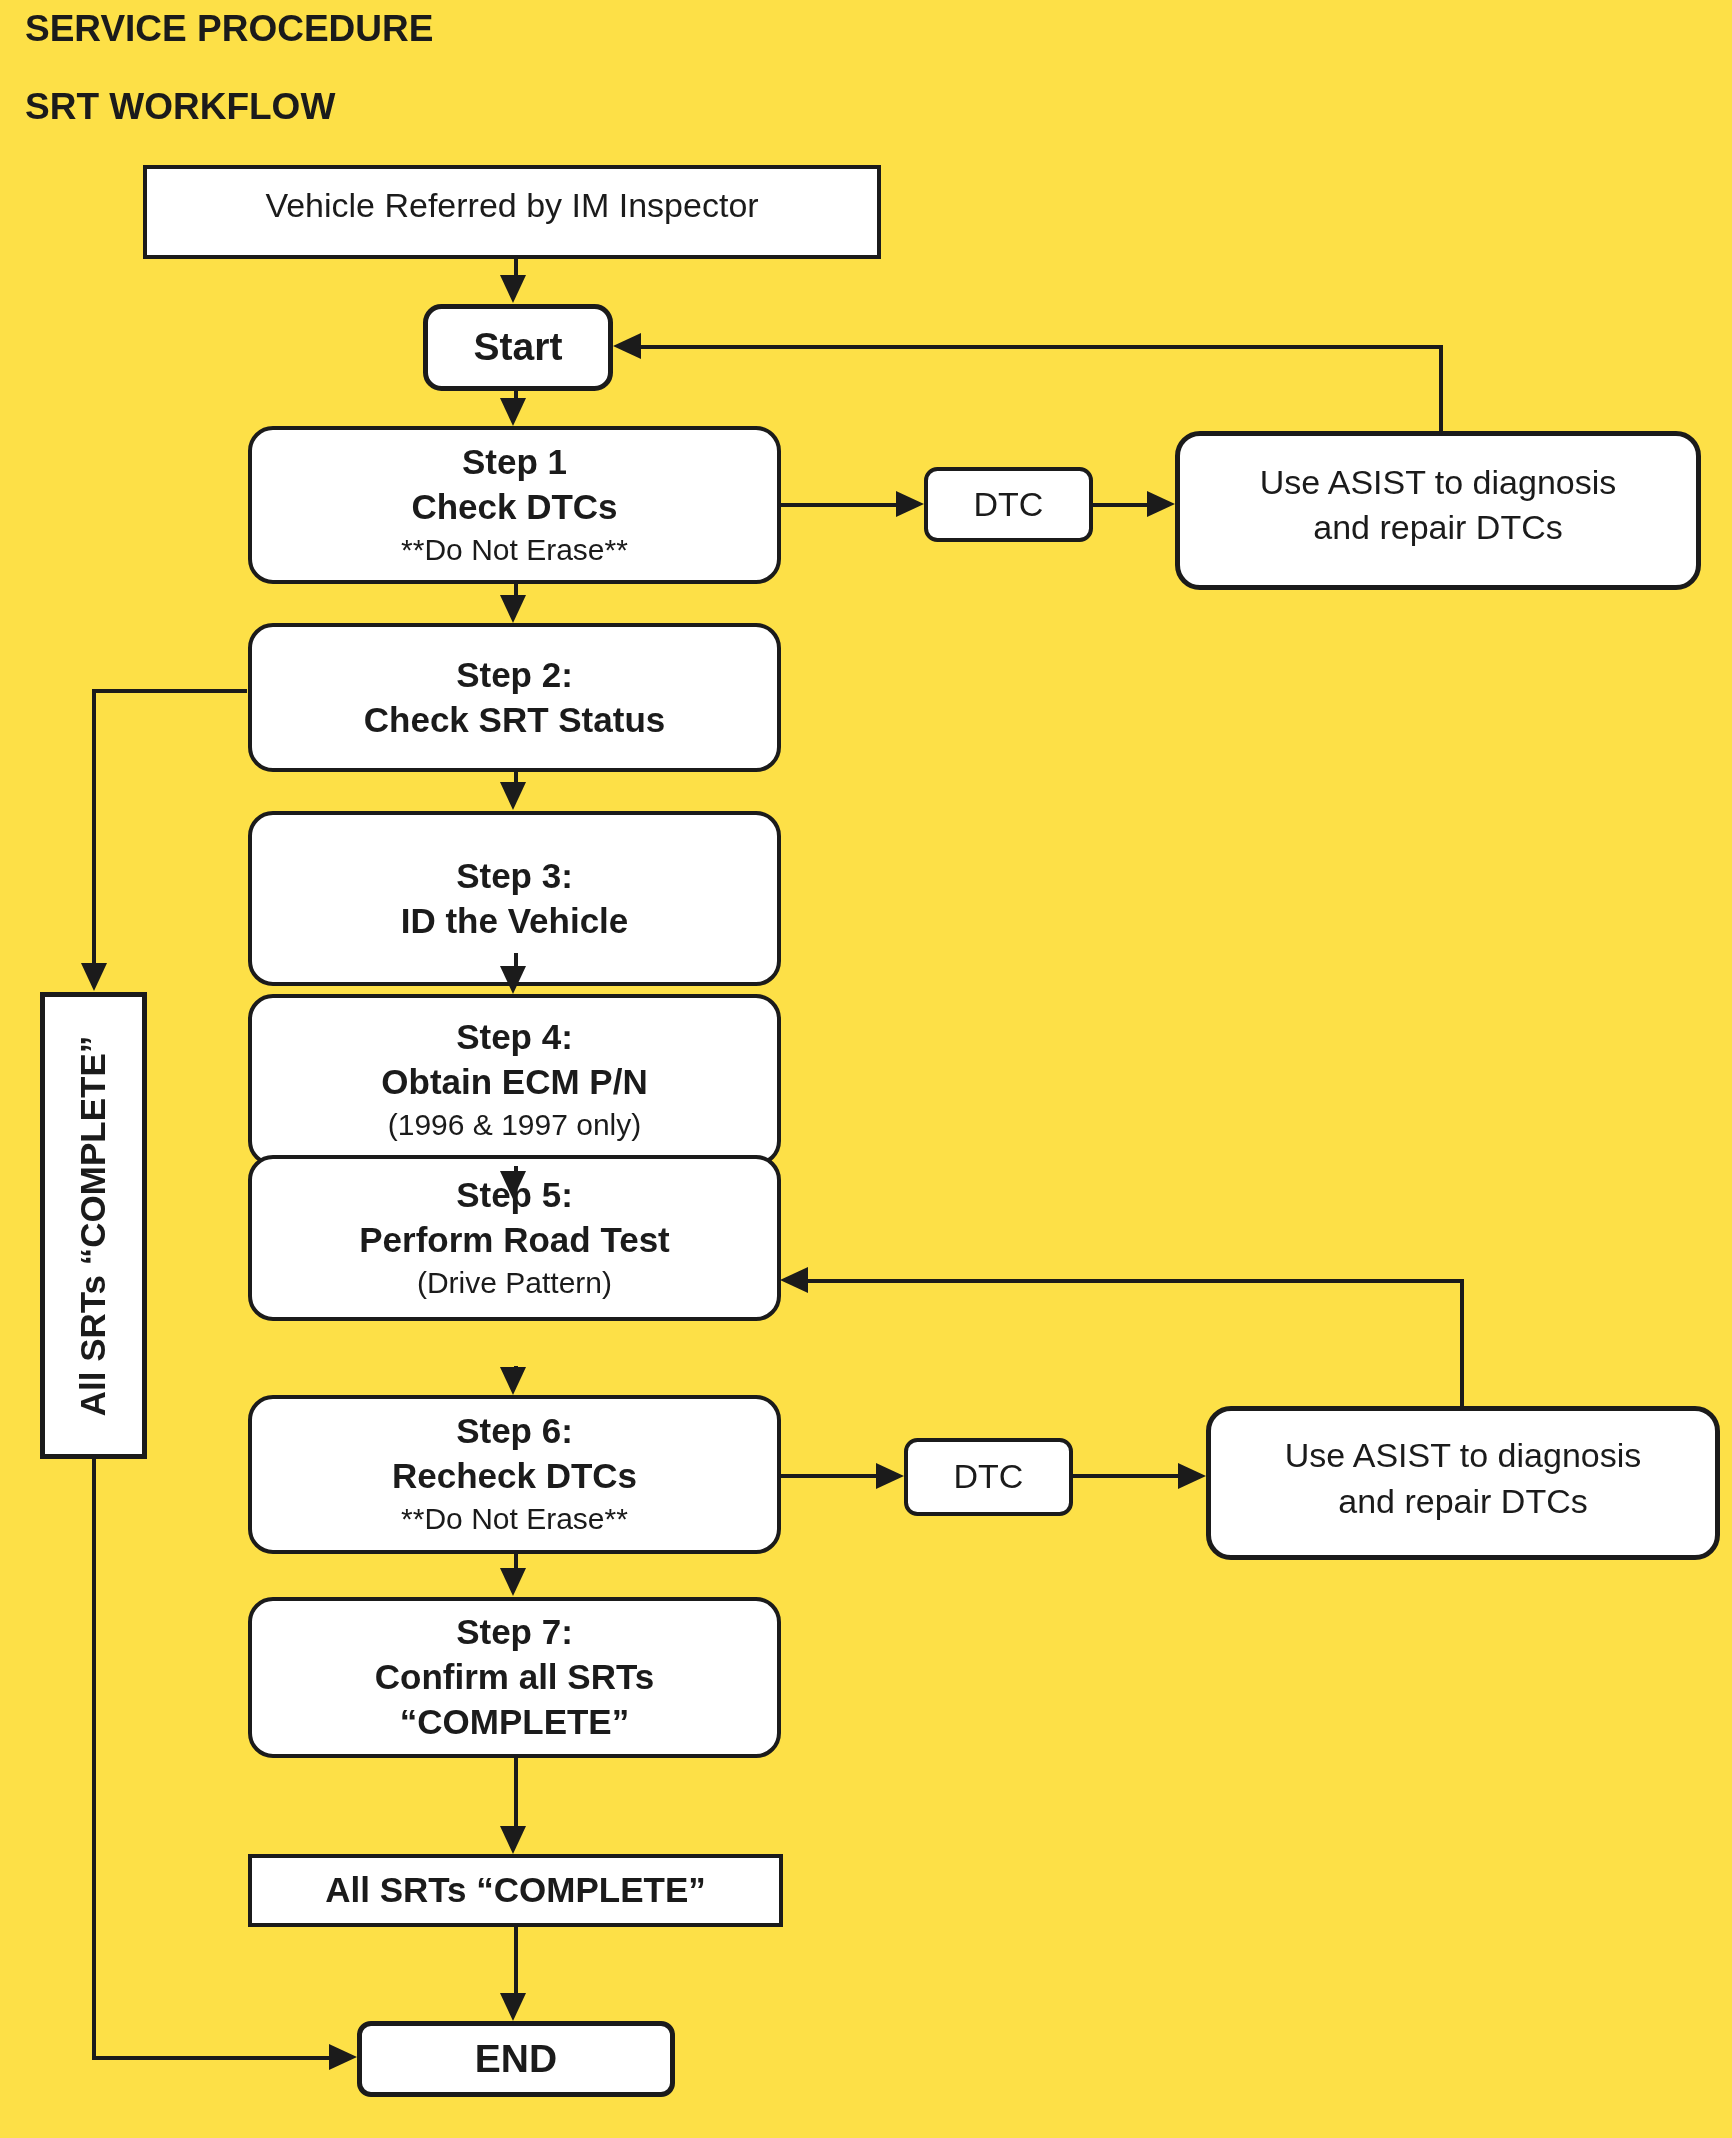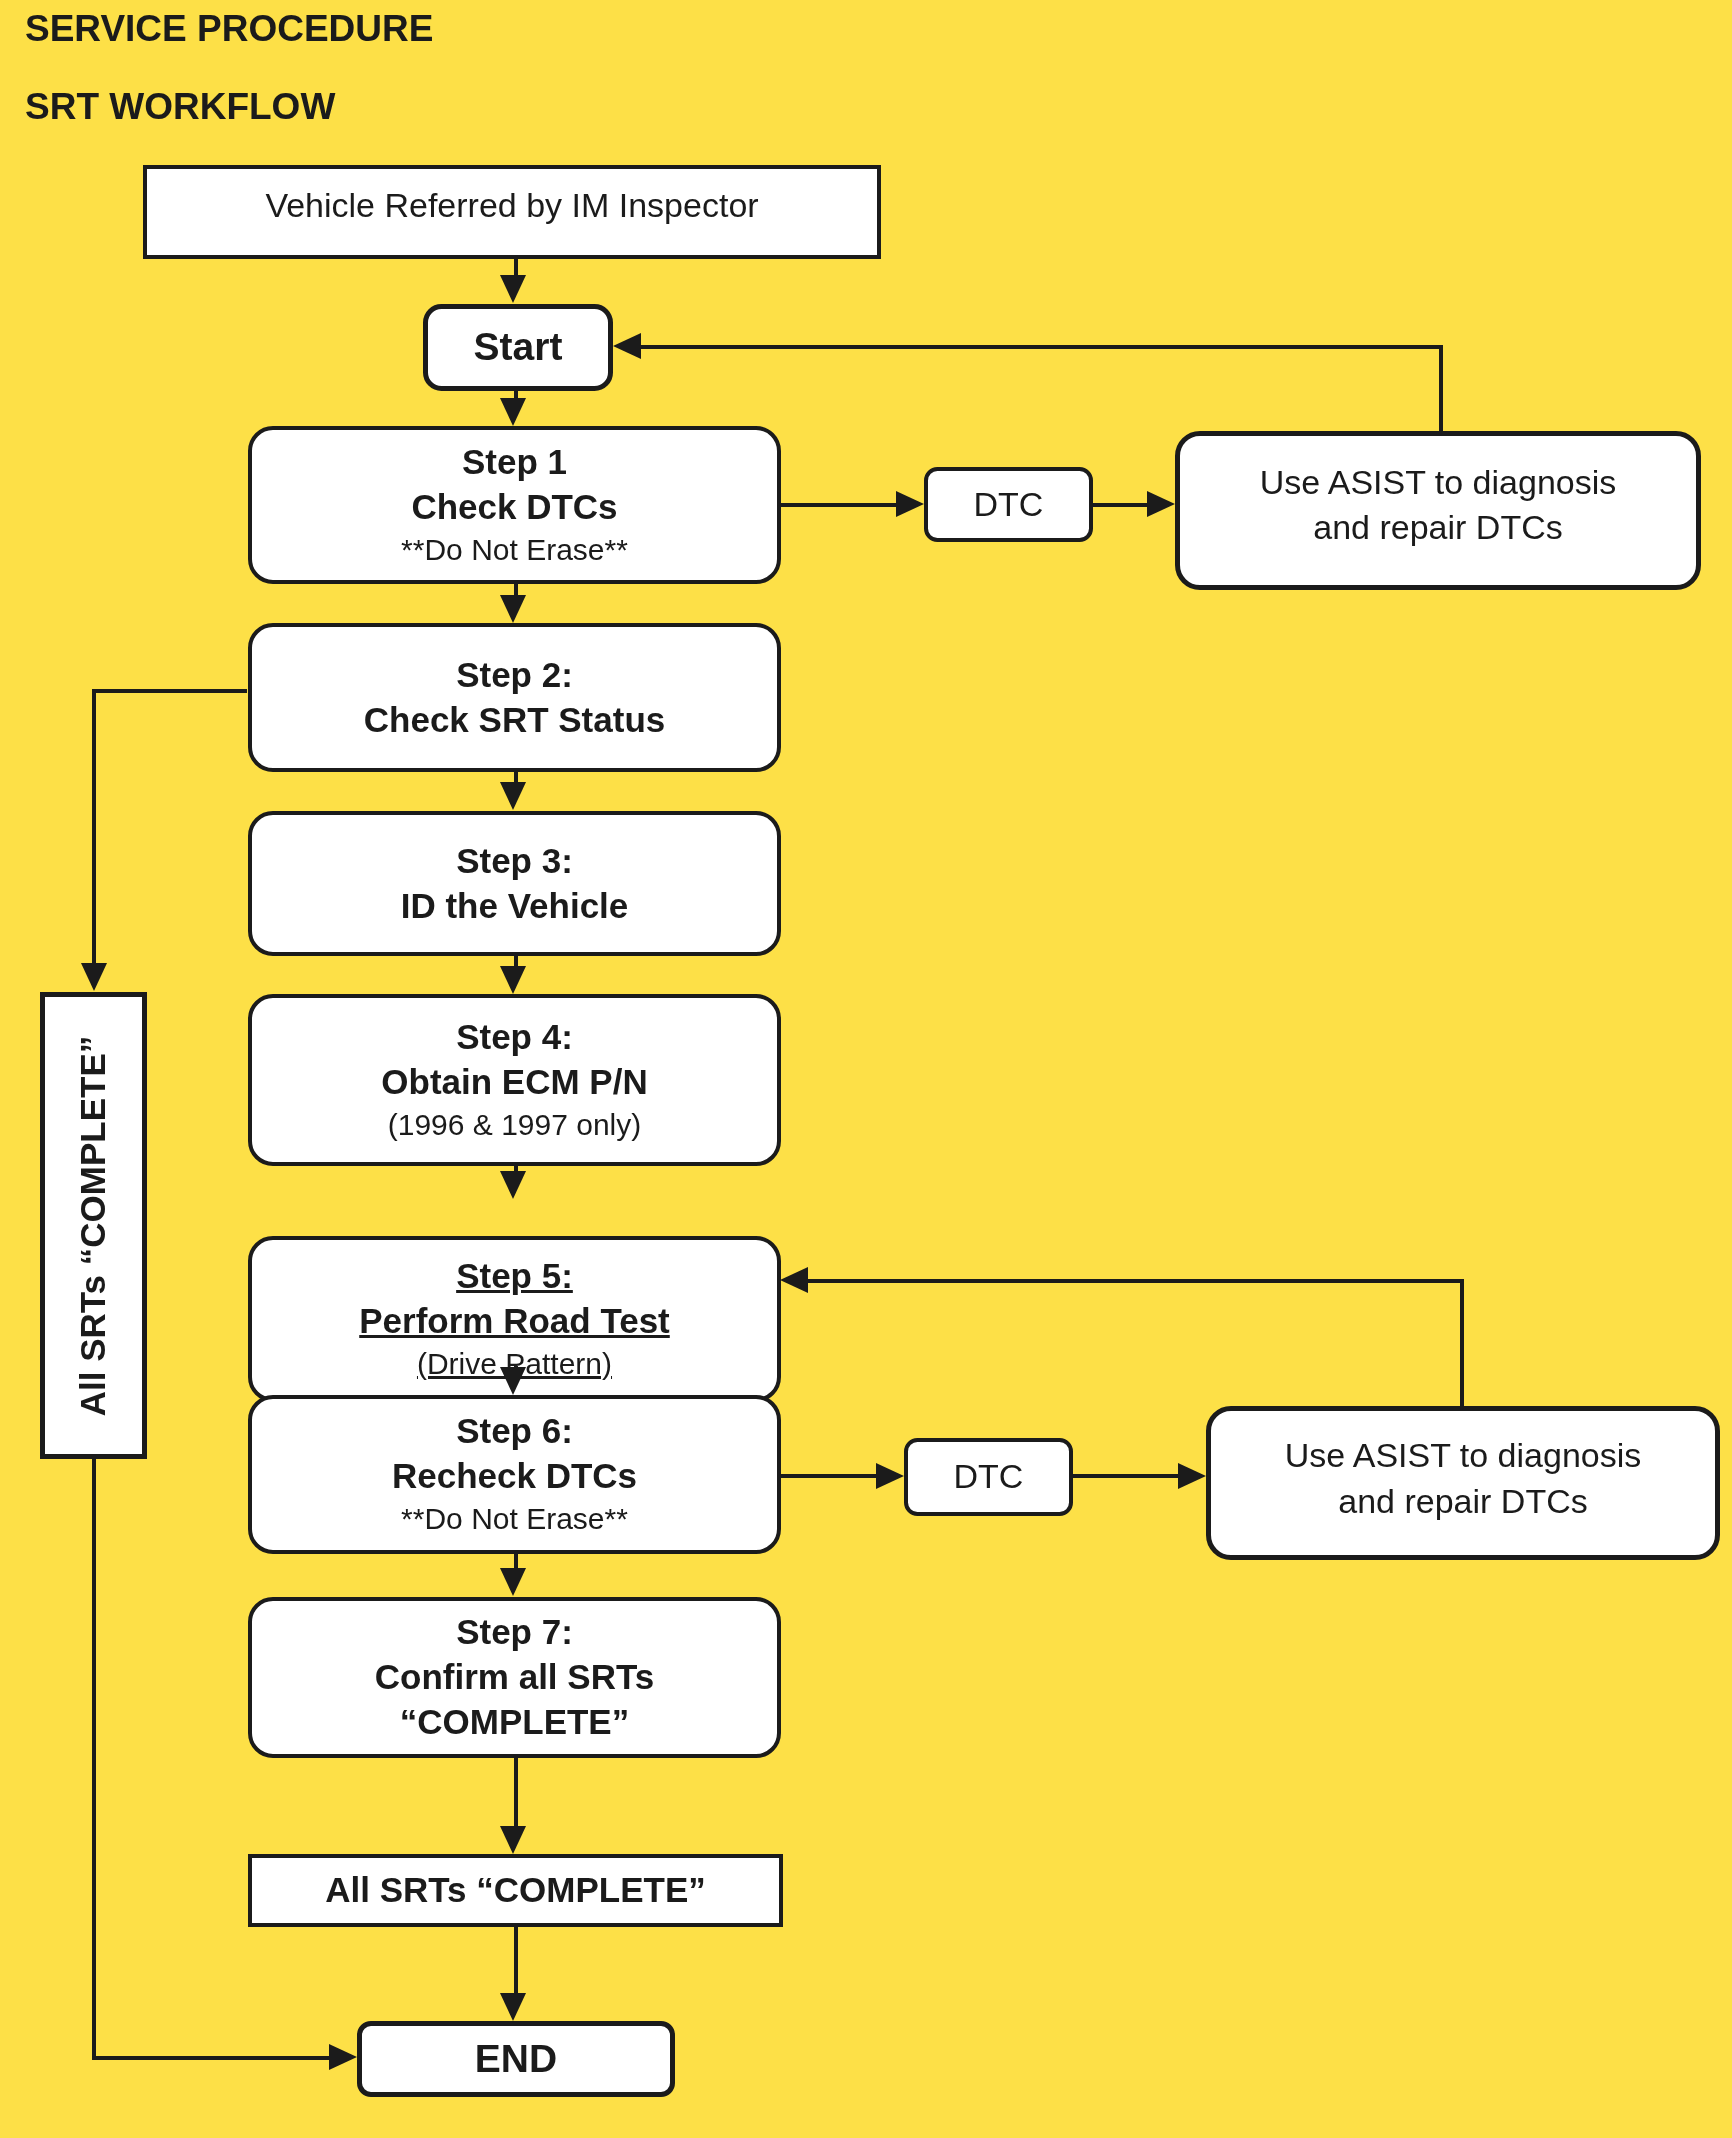--- a/index.html
+++ b/index.html
@@ -57,32 +57,32 @@
   <div class="box round" style="left:1175px;top:431px;width:526px;height:159px;border-width:5px;justify-content:flex-start;padding-top:23.5px;">
     <div class="b-plain">Use ASIST to diagnosis</div>
     <div class="b-plain">and repair DTCs</div>
   </div>
 
   <div class="box round" style="left:248px;top:623px;width:533px;height:149px;">
     <div class="b-main">Step 2:</div>
     <div class="b-main">Check SRT Status</div>
   </div>
 
-  <div class="box round" style="left:248px;top:811px;width:533px;height:145px;">
+  <div class="box round" style="left:248px;top:811px;width:533px;height:175px;">
     <div class="b-main">Step 3:</div>
     <div class="b-main">ID the Vehicle</div>
   </div>
 
   <div class="box round" style="left:248px;top:994px;width:533px;height:172px;">
     <div class="b-main">Step 4:</div>
     <div class="b-main">Obtain ECM P/N</div>
     <div class="b-note">(1996 &amp; 1997 only)</div>
   </div>
 
-  <div class="box round" style="left:248px;top:1236px;width:533px;height:166px;text-decoration:underline;">
+  <div class="box round" style="left:248px;top:1155px;width:533px;height:166px;">
     <div class="b-main">Step 5:</div>
     <div class="b-main">Perform Road Test</div>
     <div class="b-note">(Drive Pattern)</div>
   </div>
 
   <div class="box round" style="left:248px;top:1395px;width:533px;height:159px;">
     <div class="b-main">Step 6:</div>
     <div class="b-main">Recheck DTCs</div>
     <div class="b-note">**Do Not Erase**</div>
   </div>

